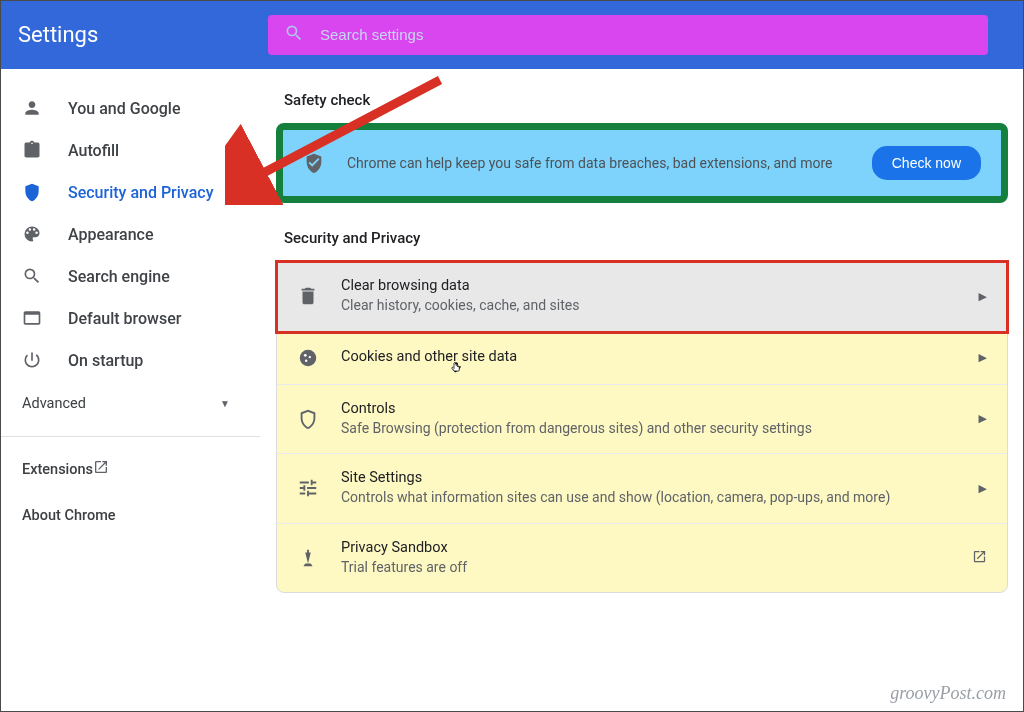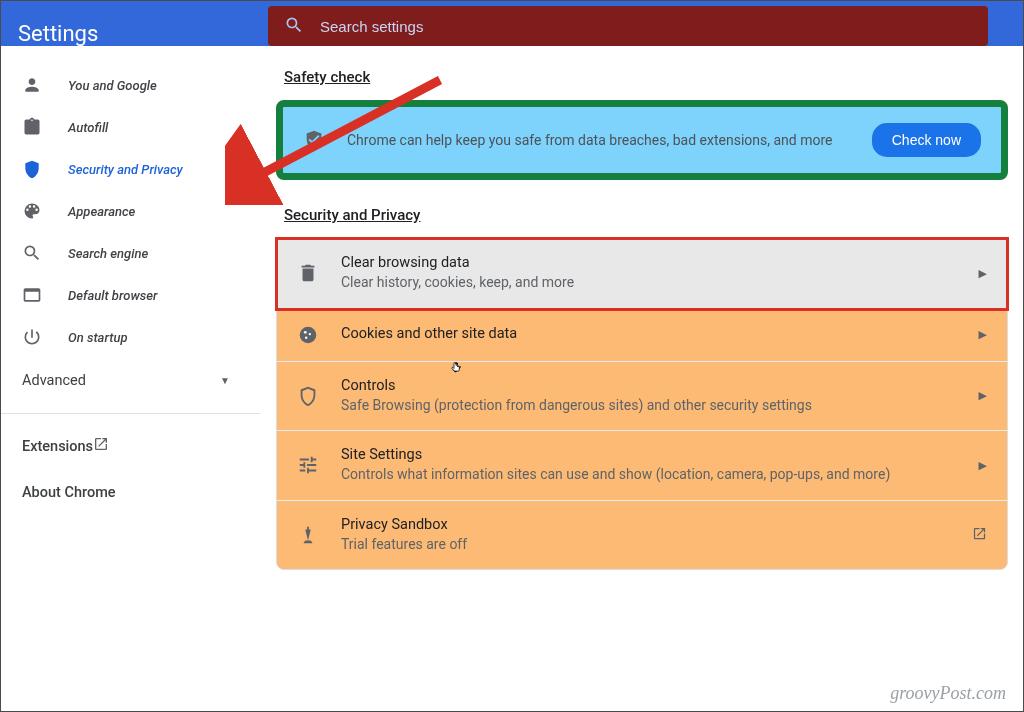--- a/index.html
+++ b/index.html
@@ -10,34 +10,34 @@
     background: #fff;
     width: 1024px;
     height: 712px;
     overflow: hidden;
     position: relative;
   }
   
   .header {
     background: #4169e1;
     background: #3268d9;
-    height: 46px;
-    display: flex;
-    align-items: flex-end;
+    height: 69px;
+    display: flex;
+    align-items: center;
     padding: 0 18px;
   }
   .header-title {
     color: #fff;
     font-size: 22px;
     font-weight: 400;
     width: 250px;
   }
   .search-box {
     flex: 1;
-    background: #7f1d1d;
+    background: #d946ef;
     height: 40px;
     border-radius: 4px;
     display: flex;
     align-items: center;
     padding: 0 16px;
     max-width: 720px;
   }
   .search-box svg { fill: #b0c2ef; width: 20px; height: 20px; }
   .search-box input {
     background: transparent;
@@ -62,21 +62,21 @@
     align-items: center;
     padding: 11px 22px;
     cursor: pointer;
     border-radius: 0 20px 20px 0;
     margin-right: 6px;
     color: #3f4246;
   }
   .nav-item .ic { width: 20px; height: 20px; margin-right: 26px; fill: #5f6368; display:flex; align-items:center; justify-content:center;}
   .nav-item.active { color: #1d63d8; }
   .nav-item.active .ic svg { fill: #1d63d8; }
-  .nav-item span.lab { font-size: 13px; font-weight: 500; font-style: italic; }
+  .nav-item span.lab { font-size: 16px; font-weight: 500; }
   .nav-item.active span.lab { color: #1d63d8; }
   .sep { height: 1px; background: #e0e0e0; margin: 10px 0 8px 0; }
   .adv-item {
     display: flex;
     align-items: center;
     justify-content: space-between;
     padding: 14px 22px;
     cursor: pointer;
     color: #3c4043;
     font-size: 14.5px;
@@ -99,21 +99,20 @@
     background: #f8f9fa;
     background: #fff;
     padding: 22px 16px 0 16px;
     overflow: hidden;
   }
   .section-title {
     font-size: 15px;
     font-weight: 500;
     color: #202124;
     margin: 0 0 14px 8px;
-    text-decoration: underline;
   }
   .card {
     border: 7px solid #15803d;
     border-radius: 8px;
     background: #7dd3fc;
     margin-bottom: 26px;
   }
   .safety-row {
     display: flex;
     align-items: center;
@@ -124,21 +123,21 @@
   .btn-primary {
     background: #1a73e8;
     color: #fff;
     border: none;
     padding: 9px 20px;
     border-radius: 15px;
     font-size: 14px;
     font-weight: 500;
     cursor: pointer;
   }
-  .list-card { border: 1px solid #dadce0; border-radius: 8px; background:#fdba74;}
+  .list-card { border: 1px solid #dadce0; border-radius: 8px; background:#fef9c3;}
   .row {
     display: flex;
     align-items: center;
     padding: 15px 20px;
     border-bottom: 1px solid #e8eaed;
     cursor: pointer;
     position: relative;
   }
   .row:last-child { border-bottom: none; }
   .row .ic { width: 22px; height: 22px; margin-right: 22px; fill: #5f6368; display:flex; align-items:center; justify-content:center;}
@@ -286,21 +285,21 @@
     <div class="list-card">
 
       <div class="row selected">
         <span class="ic">
             <svg viewBox="0 0 24 24">
               <path fill="#5f6368" d="M6 19c0 1.1.9 2 2 2h8c1.1 0 2-.9 2-2V7H6v12zM19 4h-3.5l-1-1h-5l-1 1H5v2h14V4z"></path>
             </svg>
           </span>
         <div class="texts">
           <div class="title">Clear browsing data</div>
-          <div class="sub">Clear history, cookies, keep, and more</div>
+          <div class="sub">Clear history, cookies, cache, and sites</div>
         </div>
         <span class="arrow">▶</span>
       </div>
 
       <div class="row">
         <span class="ic">
             <svg viewBox="0 0 24 24">
               <circle cx="12" cy="12" r="9" fill="#5f6368"></circle>
               <circle cx="9" cy="9" r="1.5" fill="#fff"></circle>
               <circle cx="14" cy="11" r="1.3" fill="#fff"></circle>

